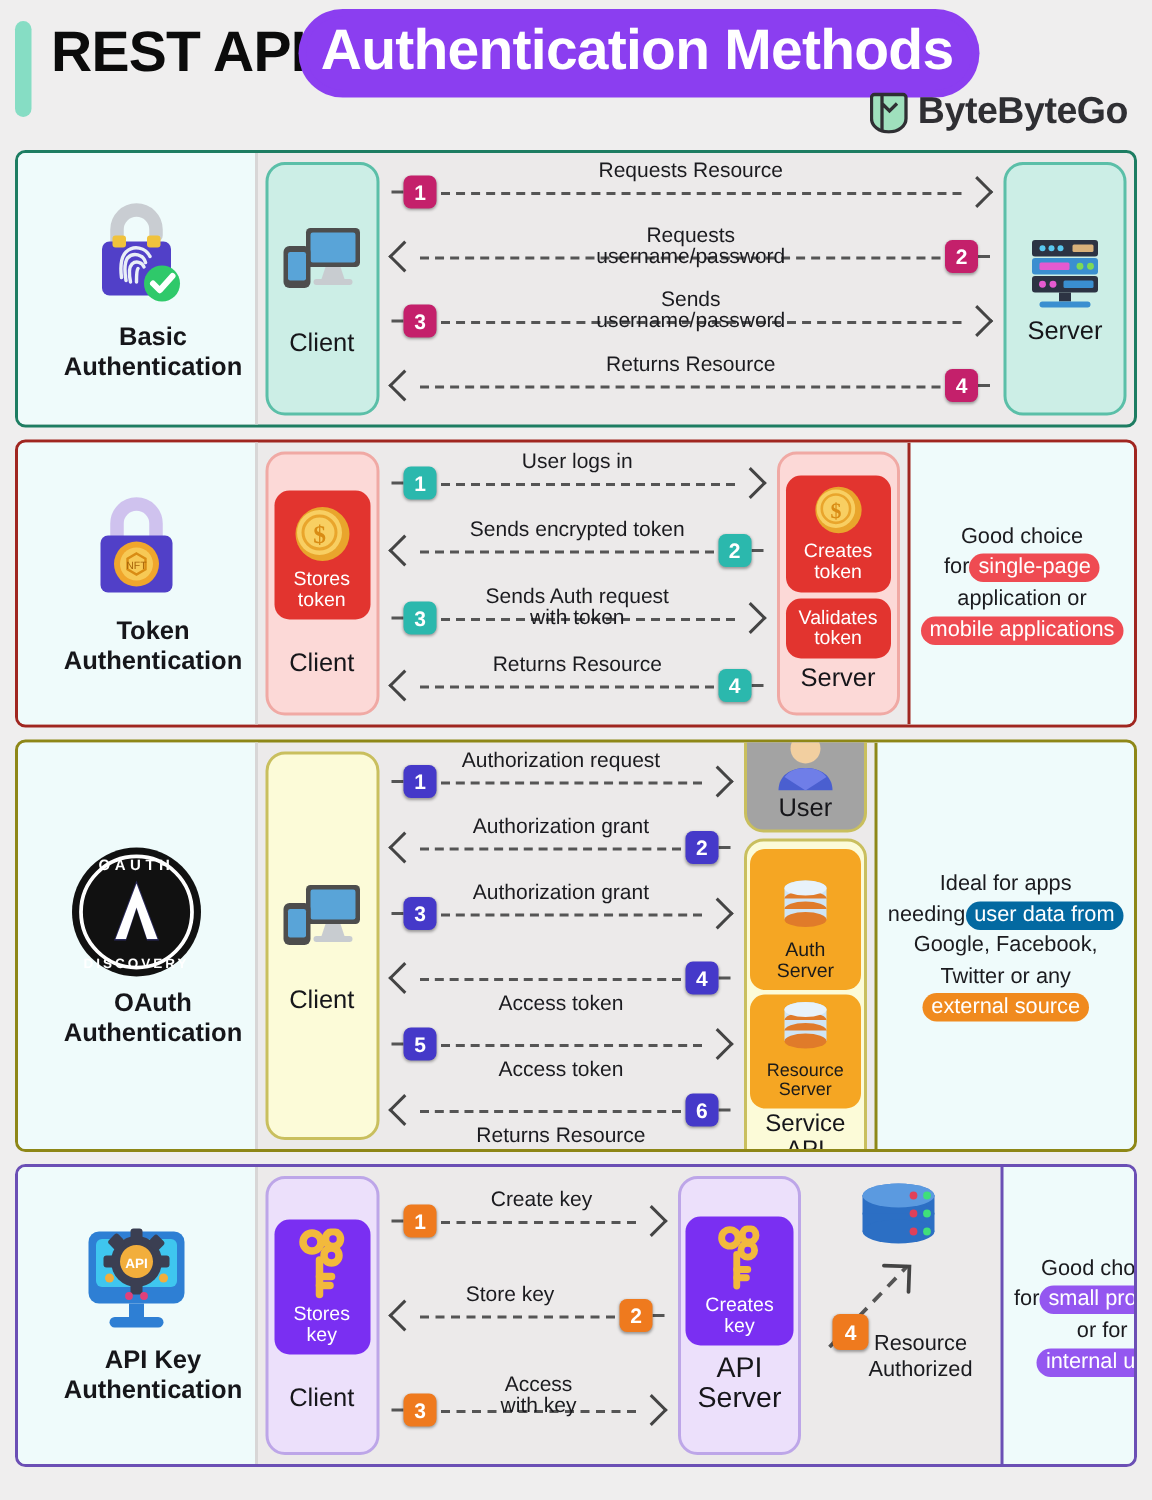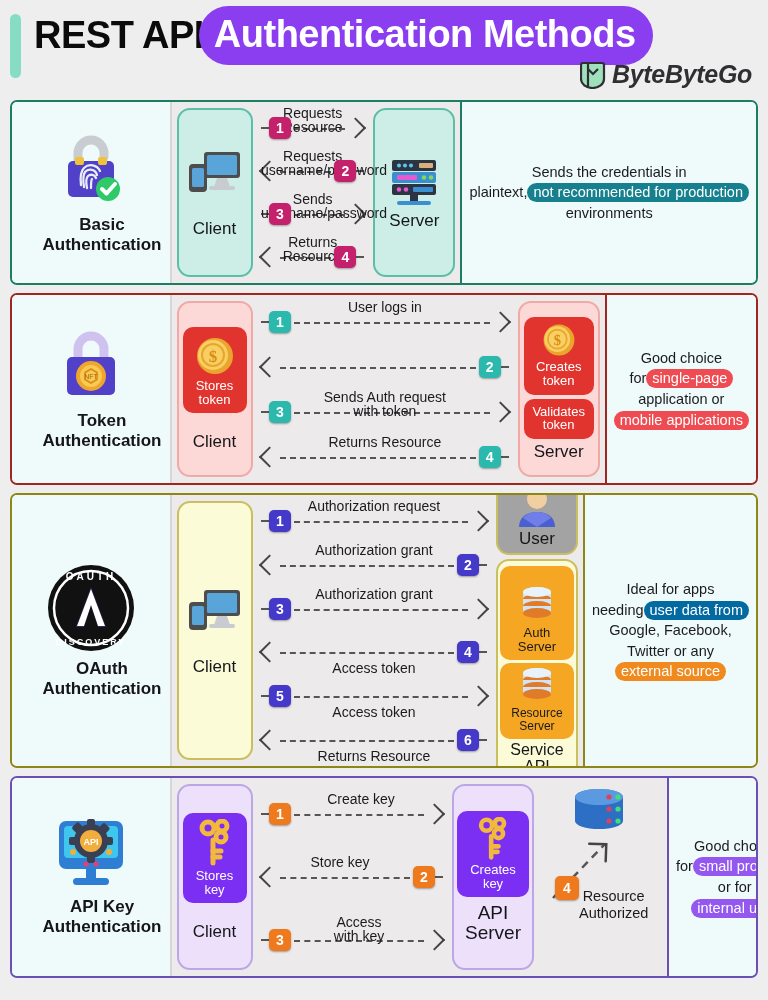--- a/index.html
+++ b/index.html
@@ -49,21 +49,20 @@
     letter-spacing: -0.5px;
     box-shadow: 0 0 0 5px #8b3ef0;
     font-family: "Liberation Sans", sans-serif;
   }
   .brand {
     position: absolute;
     right: 16px; top: 60px;
     display: flex;
     align-items: center;
     gap: 6px;
-    font-style: italic;
   }
   .brand-logo { width: 26px; height: 28px; }
   .brand-text {
     font-size: 25px;
     font-weight: bold;
     color: #2f2f33;
     letter-spacing: -0.3px;
   }
 
   
@@ -359,25 +358,20 @@
           <circle cx="16" cy="34.5" r="2.3" fill="#e55ad0"></circle>
             <circle cx="23" cy="34.5" r="2.3" fill="#e55ad0"></circle>
           <rect x="30" y="32" width="20" height="5" rx="1" fill="#3a8fd0"></rect>
           <rect x="27" y="40" width="8" height="6" fill="#2c3343"></rect>
           <rect x="14" y="46" width="34" height="4" rx="2" fill="#3a8fd0"></rect>
         </svg>
         <div class="node-label">Server</div>
       </div>
     </div>
 
-    <div class="notes" style="border-left-color:#1d7d62">
-      <div class="notes-text">
-        <span>Sends the credentials in plaintext,</span><span class="hl" style="background:#16808f">not recommended for production</span><span> environments</span>
-      </div>
-    </div>
   </div>
 
   <div class="row row-token">
     <div class="method">
       <svg width="74" height="78" viewBox="0 0 74 78">
         <path d="M24 34V22a13 13 0 0 1 26 0v12" fill="none" stroke="#cfc2ee" stroke-width="9" stroke-linecap="round"></path>
         <rect x="13" y="30" width="48" height="38" rx="5" fill="#5140c8"></rect>
         <circle cx="37" cy="49" r="15" fill="#f0a62c"></circle>
         <circle cx="37" cy="49" r="11" fill="#f7c955"></circle>
         <path d="M37 42l6 3.5v7L37 56l-6-3.5v-7z" fill="none" stroke="#d98c14" stroke-width="1.6"></path>
@@ -409,20 +403,21 @@
           <span class="badge" style="background:#2bb8ad">1</span>
           <span class="dashline"></span>
           <span class="arrow-r"></span>
           <span class="step-label lab-above">User logs in</span>
         </div>
       <div class="step">
           <span class="arrow-l"></span>
           <span class="dashline"></span>
           <span class="badge" style="background:#2bb8ad">2</span>
           <span class="tick"></span>
+          <span class="step-label lab-above">Sends encrypted token</span>
         </div>
       <div class="step">
           <span class="tick"></span>
           <span class="badge" style="background:#2bb8ad">3</span>
           <span class="dashline"></span>
           <span class="arrow-r"></span>
           <span class="step-label lab-above">Sends Auth request
 with token</span>
         </div>
       <div class="step">

